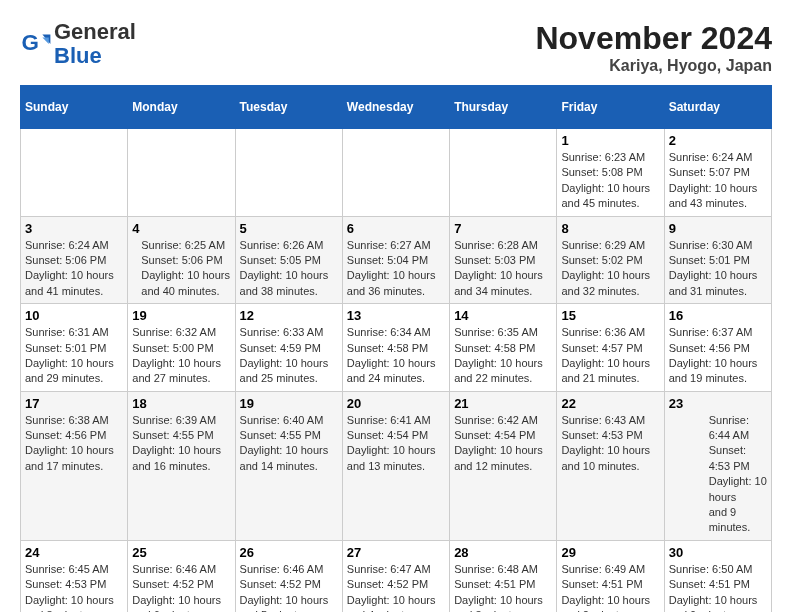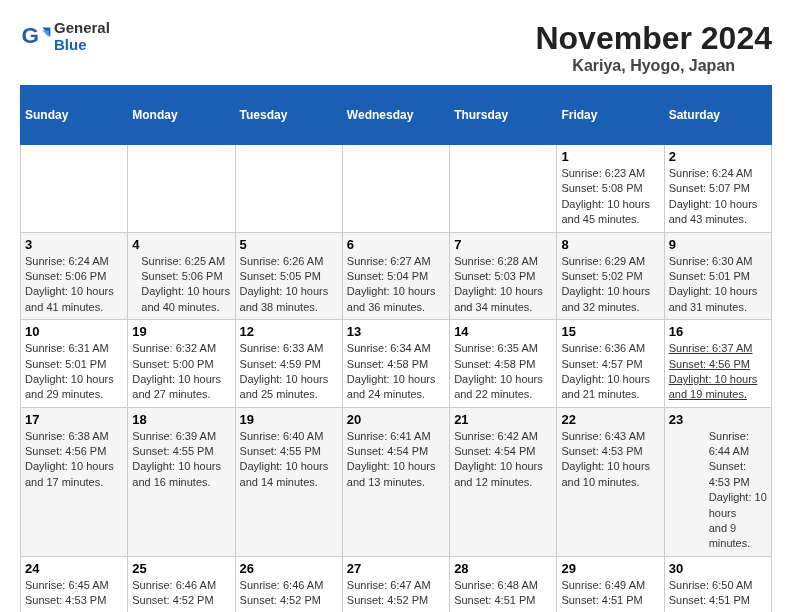--- a/index.html
+++ b/index.html
@@ -16,53 +16,53 @@
       align-items: flex-start;
       margin-bottom: 10px;
     }
     .logo {
       display: flex;
       align-items: center;
     }
     .logo-text {
       display: flex;
       flex-direction: column;
-      font-size: 15px;
+      font-size: 22px;
       font-weight: bold;
       line-height: 1.1;
       color: #333;
     }
     .logo-text span.blue { color: #1a5fb4; }
     .logo-icon {
       width: 32px;
       height: 32px;
       margin-right: 2px;
     }
     .title-block {
-      text-align: center;
+      text-align: right;
     }
     .title-block h1 {
       font-size: 32px;
       font-weight: bold;
       color: #222;
     }
     .title-block h2 {
       font-size: 16px;
       font-weight: bold;
       color: #444;
     }
     table {
       width: 100%;
       border-collapse: collapse;
       font-size: 11px;
     }
     thead tr th {
       background-color: #1a5fb4;
       color: #fff;
-      padding: 22px 4px;
+      padding: 14px 4px;
       text-align: left;
       font-size: 12px;
       font-weight: bold;
       border: 1px solid #1a5fb4;
     }
     tbody tr td {
       border: 1px solid #ccc;
       vertical-align: top;
       padding: 4px;
       width: 107px;
@@ -231,21 +231,21 @@
         </td>
         <td>
           <span class="day-num">15</span>
           <div class="day-info" style="white-space: pre-line;">Sunrise: 6:36 AM
 Sunset: 4:57 PM
 Daylight: 10 hours
 and 21 minutes.</div>
         </td>
         <td>
           <span class="day-num">16</span>
-          <div class="day-info" style="white-space: pre-line; text-decoration: underline;">Sunrise: 6:37 AM
+          <div class="day-info" style="white-space: pre-line;">Sunrise: 6:37 AM
 Sunset: 4:56 PM
 Daylight: 10 hours
 and 19 minutes.</div>
         </td>
       </tr>
       <tr>
         <td>
           <span class="day-num">17</span>
           <div class="day-info" style="white-space: pre-line;">Sunrise: 6:38 AM
 Sunset: 4:56 PM

